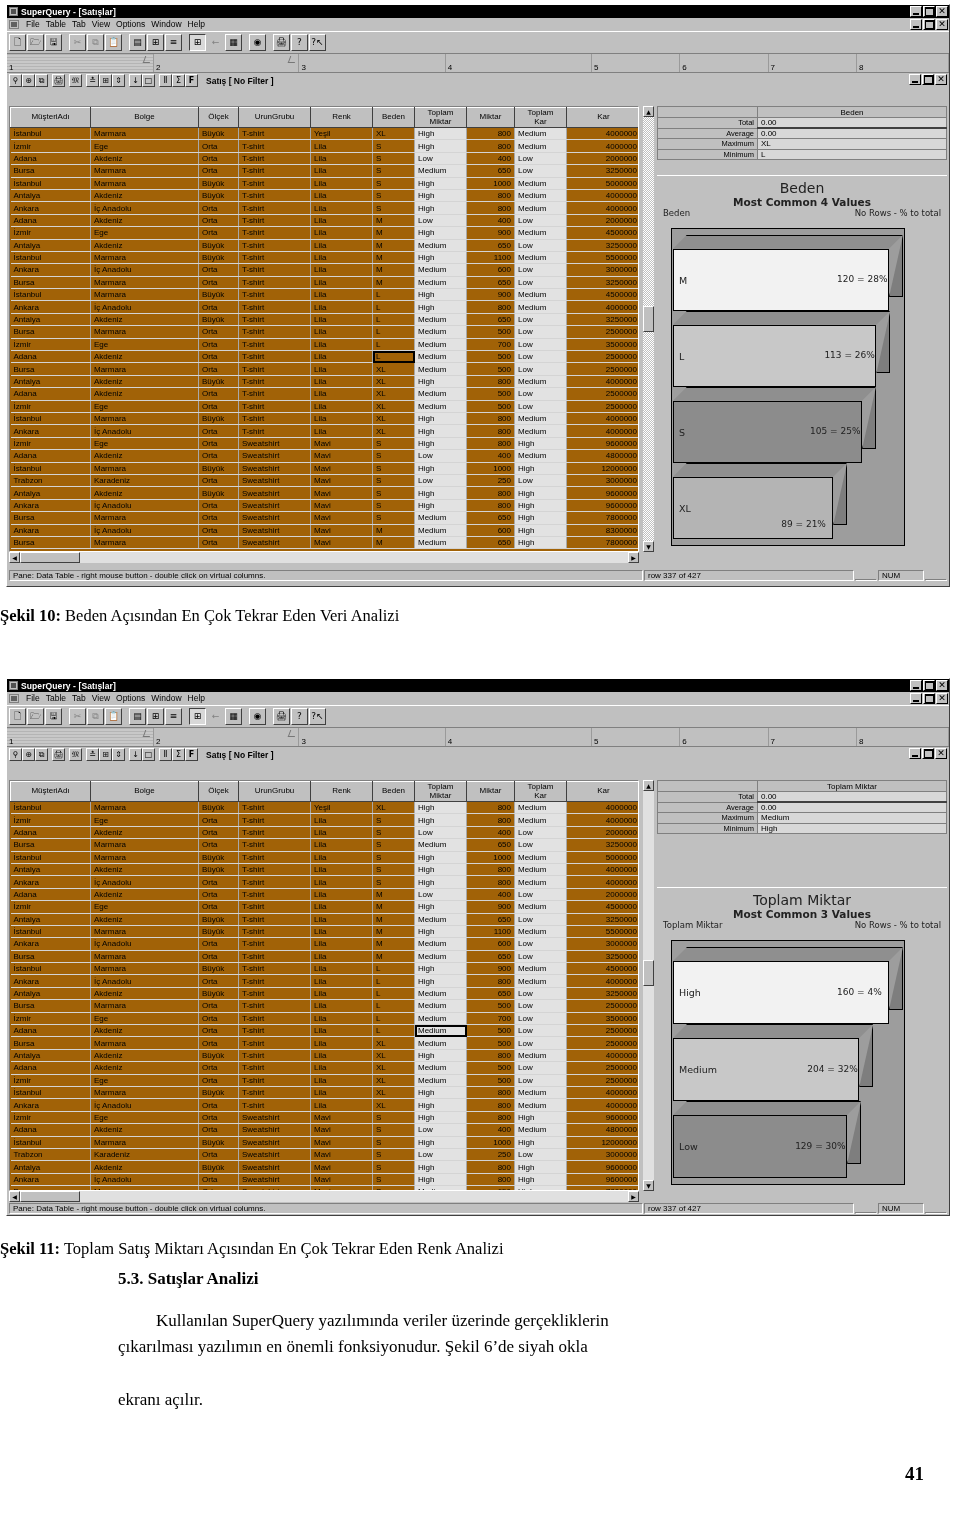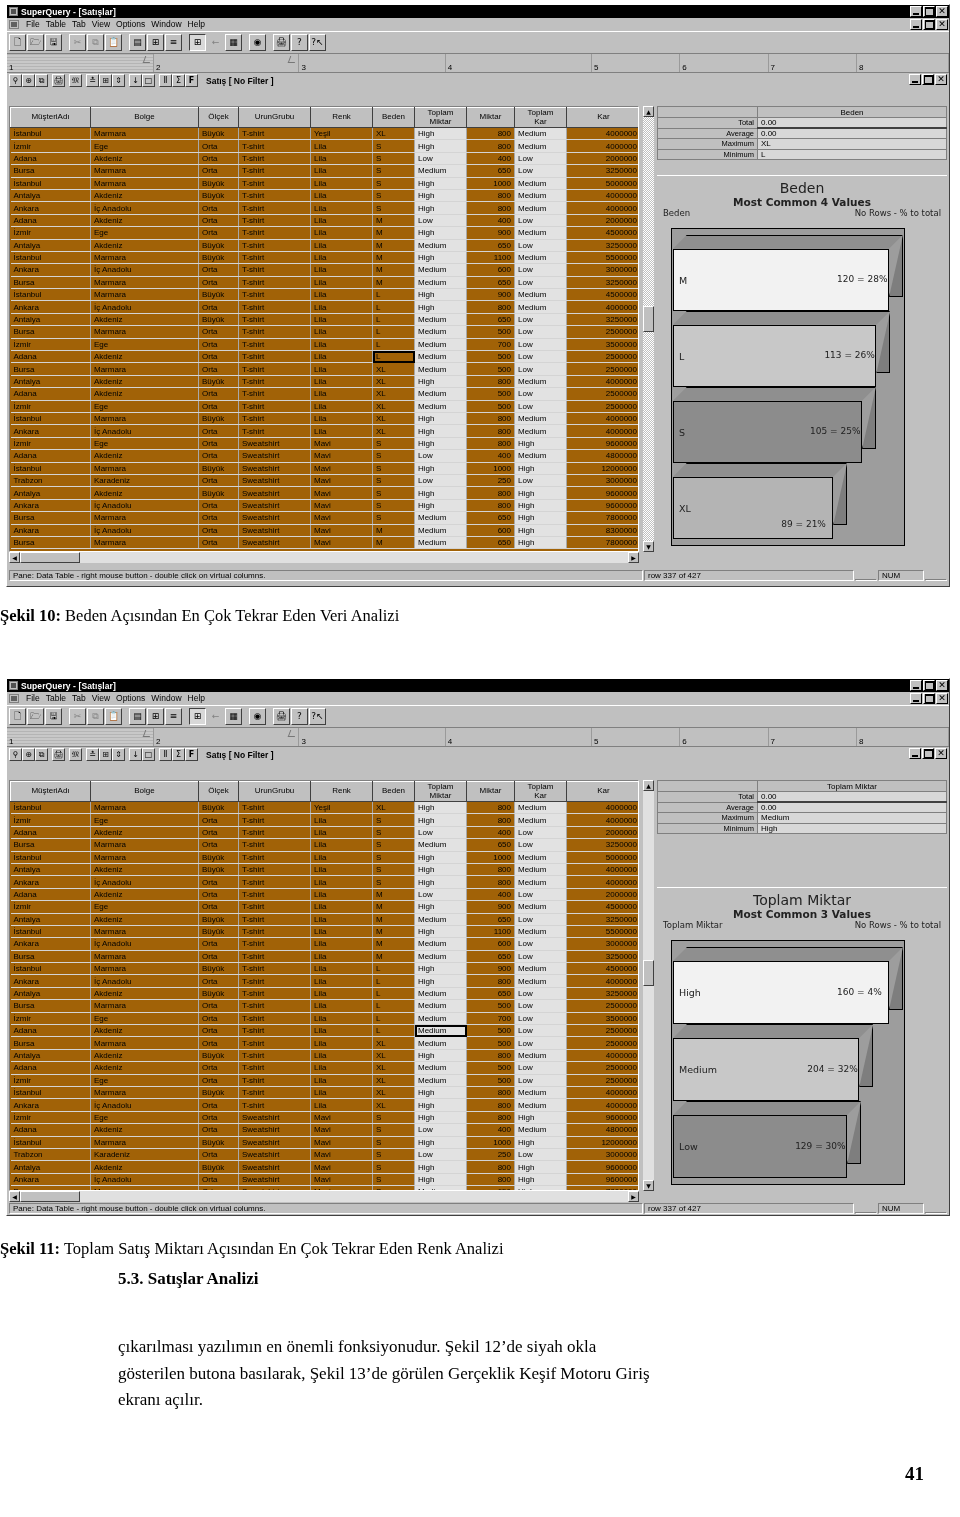--- a/index.html
+++ b/index.html
@@ -1514,19 +1514,19 @@
   <b>Şekil 11:</b>
   <span>Toplam Satış Miktarı Açısından En Çok Tekrar Eden Renk Analizi</span>
 </div>
 
 <div class="heading" style="left:118px; top:1269px;">
   <span>5.3.</span>
   <span>Satışlar Analizi</span>
 </div>
 
 <div class="bodytext" style="left:118px; top:1308px; width:840px;">
-  <span class="indent"></span><br>
-  <span>çıkarılması yazılımın en önemli fonksiyonudur. Şekil 12’de siyah okla</span><br>
-  <span>gösterilen butona basılarak, Şekil 13’de görülen Gerçeklik Keşif Motoru Giriş</span><br>
+  <span class="indent"></span><span>Kullanılan SuperQuery yazılımında veriler üzerinde gerçekliklerin</span><br>
+  <span>çıkarılması yazılımın en önemli fonksiyonudur. Şekil 6’de siyah okla</span><br>
+  <br>
   <span>ekranı açılır.</span>
 </div>
 
 <div class="pageno" style="left:905px; top:1463px;">41</div>
 
 </body></html>

